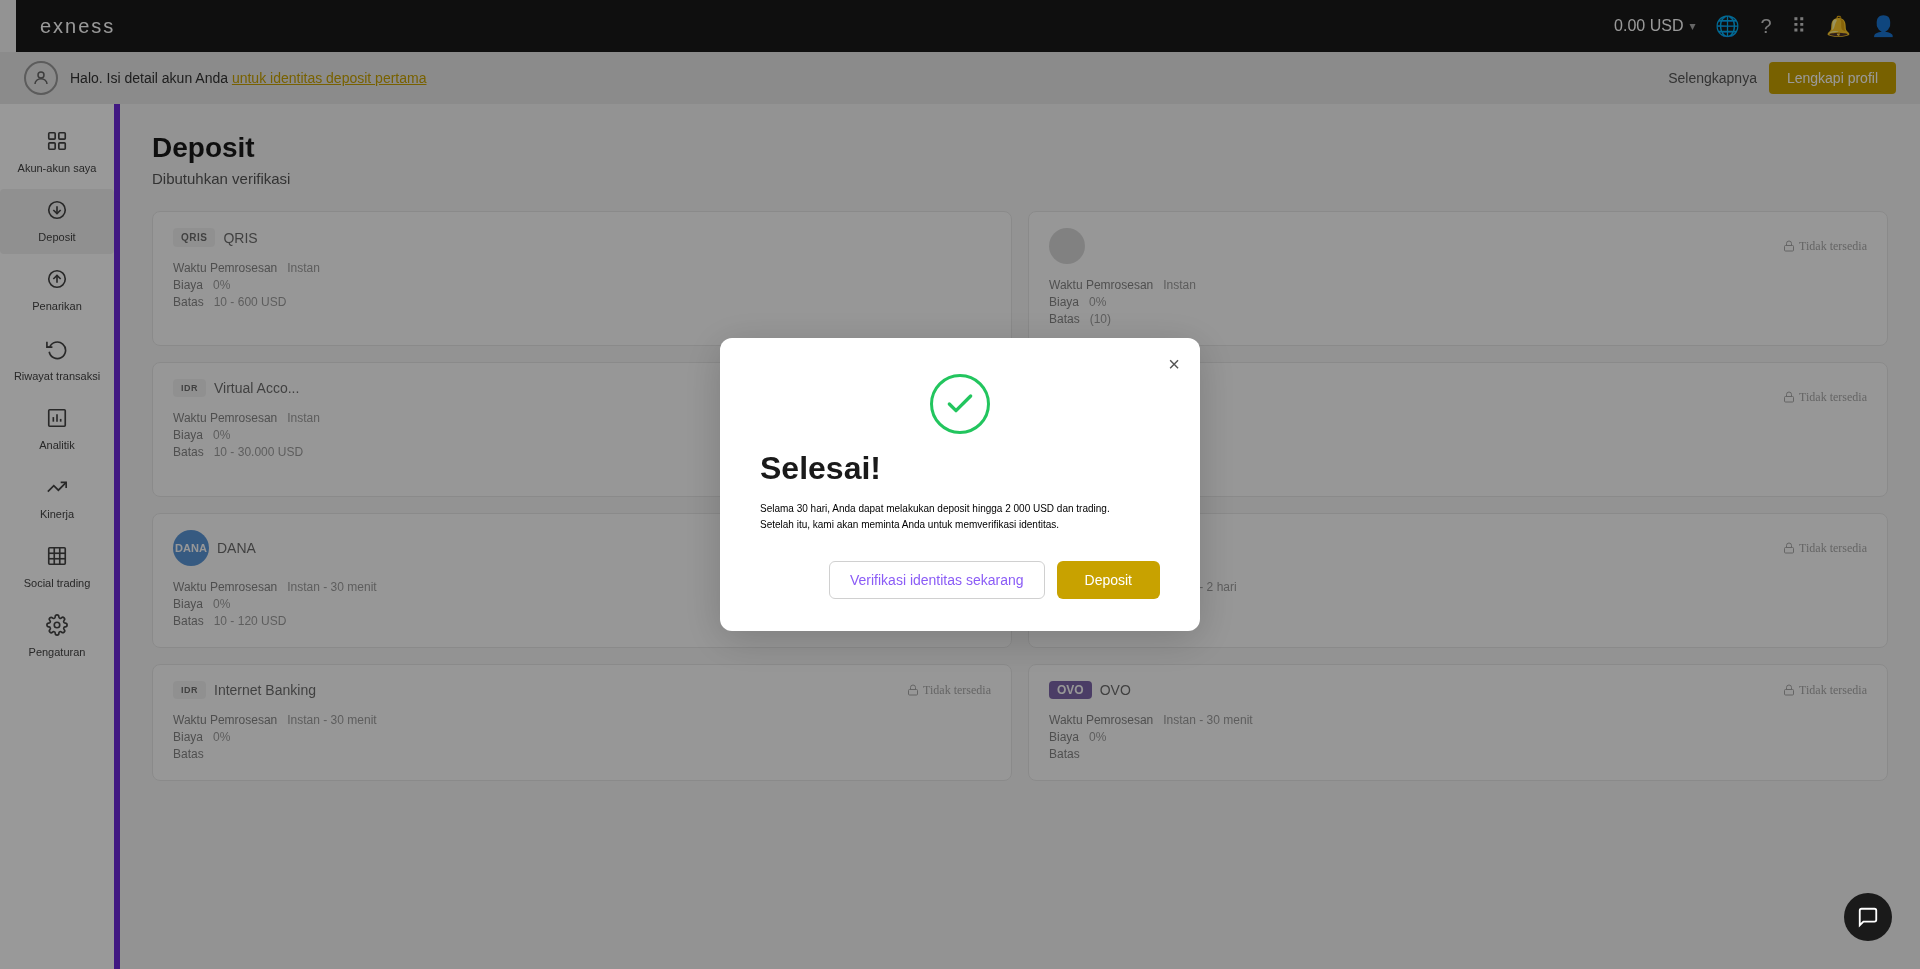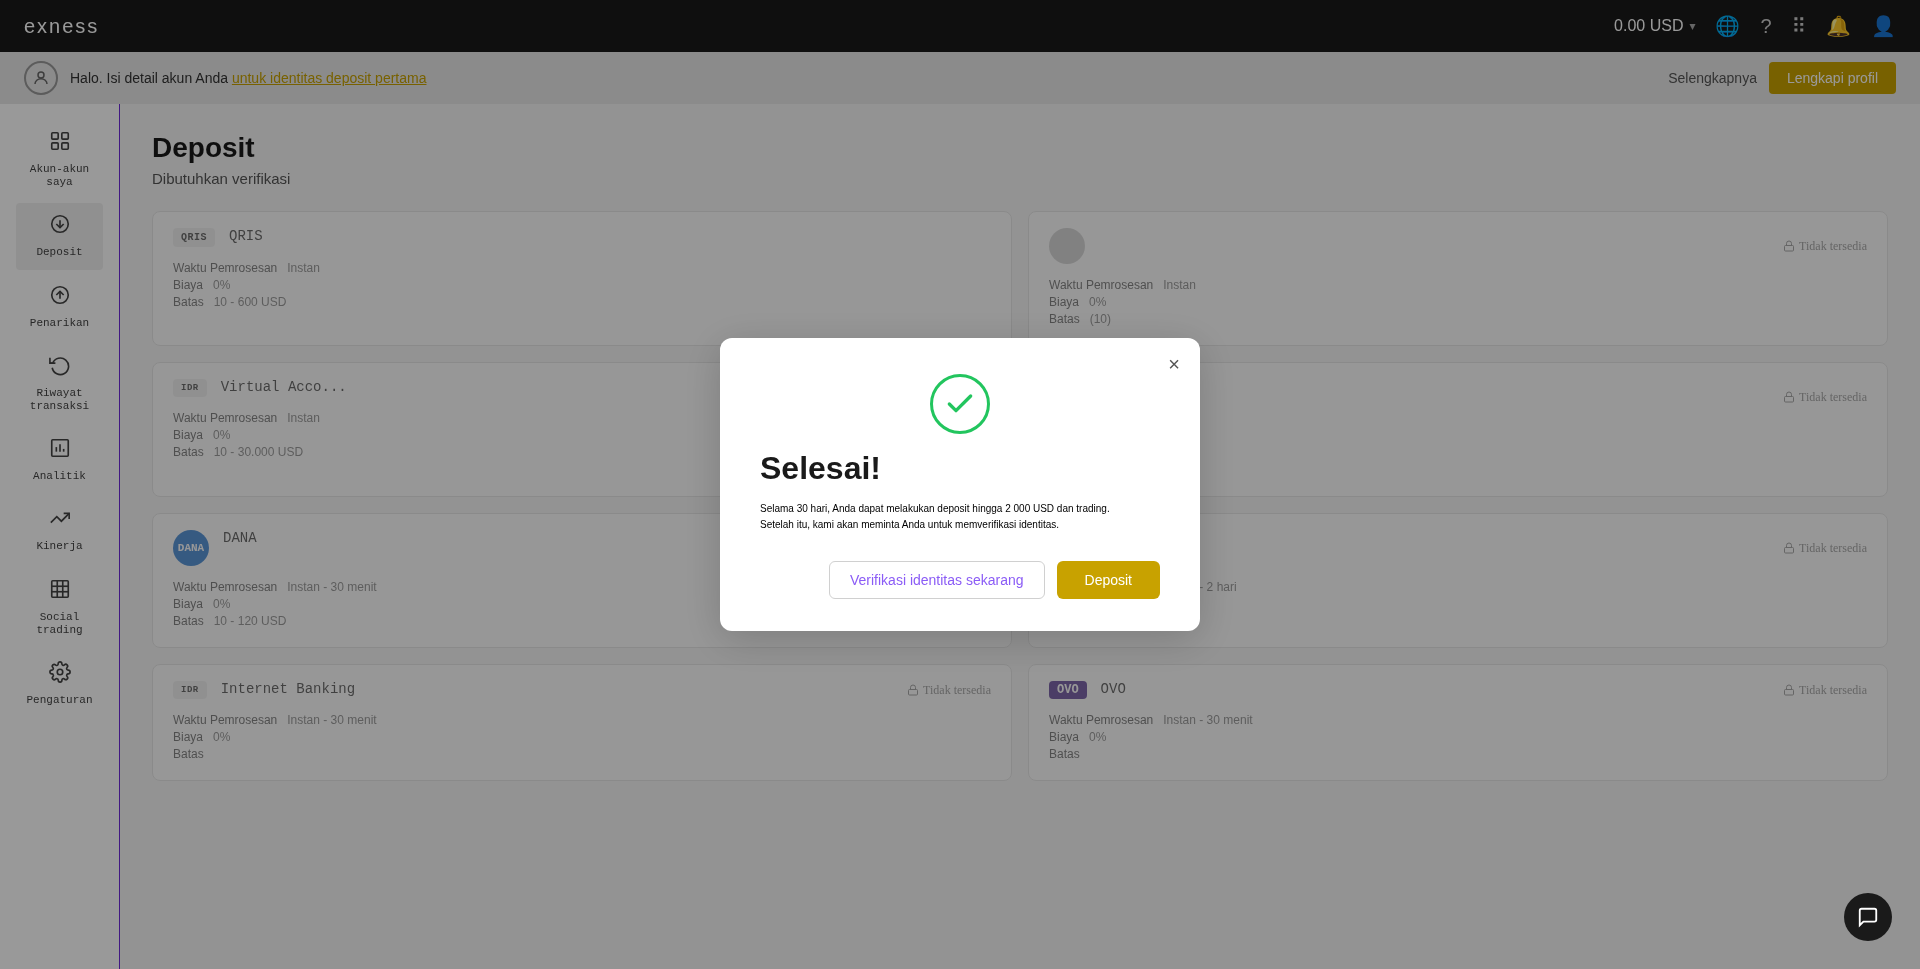--- a/index.html
+++ b/index.html
@@ -7,21 +7,21 @@
 
     
     .topnav {
       background: #1a1a1a;
       height: 52px;
       display: flex;
       align-items: center;
       justify-content: space-between;
       padding: 0 24px;
       position: fixed;
-      top: 0; left: 0; right: 0;
+      top: 0; left: 16px; right: 0;
       z-index: 100;
     }
     .topnav-right {
       display: flex;
       align-items: center;
       gap: 20px;
     }
     .balance-display {
       display: flex;
       align-items: center;
@@ -76,28 +76,27 @@
     .main-layout {
       display: flex;
       margin-top: 104px;
       min-height: calc(100vh - 104px);
     }
 
     
     .sidebar {
       width: 120px;
       background: #fff;
-      border-right: 1px solid #6d28d9;
-      padding: 16px 16px;
+      border-right: 6px solid #6d28d9;
+      padding: 16px 0;
       display: flex;
       flex-direction: column;
       align-items: center;
       gap: 4px;
       min-height: calc(100vh - 104px);
-      font-family: Liberation Mono, monospace;
     }
     .sidebar-item {
       width: 100%;
       display: flex;
       flex-direction: column;
       align-items: center;
       padding: 10px 8px;
       cursor: pointer;
       gap: 4px;
       border-radius: 4px;
@@ -129,23 +128,22 @@
       opacity: 0.7;
     }
     .payment-card-header {
       display: flex;
       align-items: center;
       justify-content: space-between;
       margin-bottom: 14px;
     }
     .payment-logo-area {
       display: flex;
-      align-items: flex-start;
-      gap: 14px;
-      font-family: Liberation Mono, monospace;
+      align-items: center;
+      gap: 8px;
     }
     .payment-logo-box {
       background: #f0f0f0;
       border-radius: 4px;
       padding: 4px 8px;
       font-size: 10px;
       font-weight: 700;
       color: #333;
       letter-spacing: 0.5px;
     }

